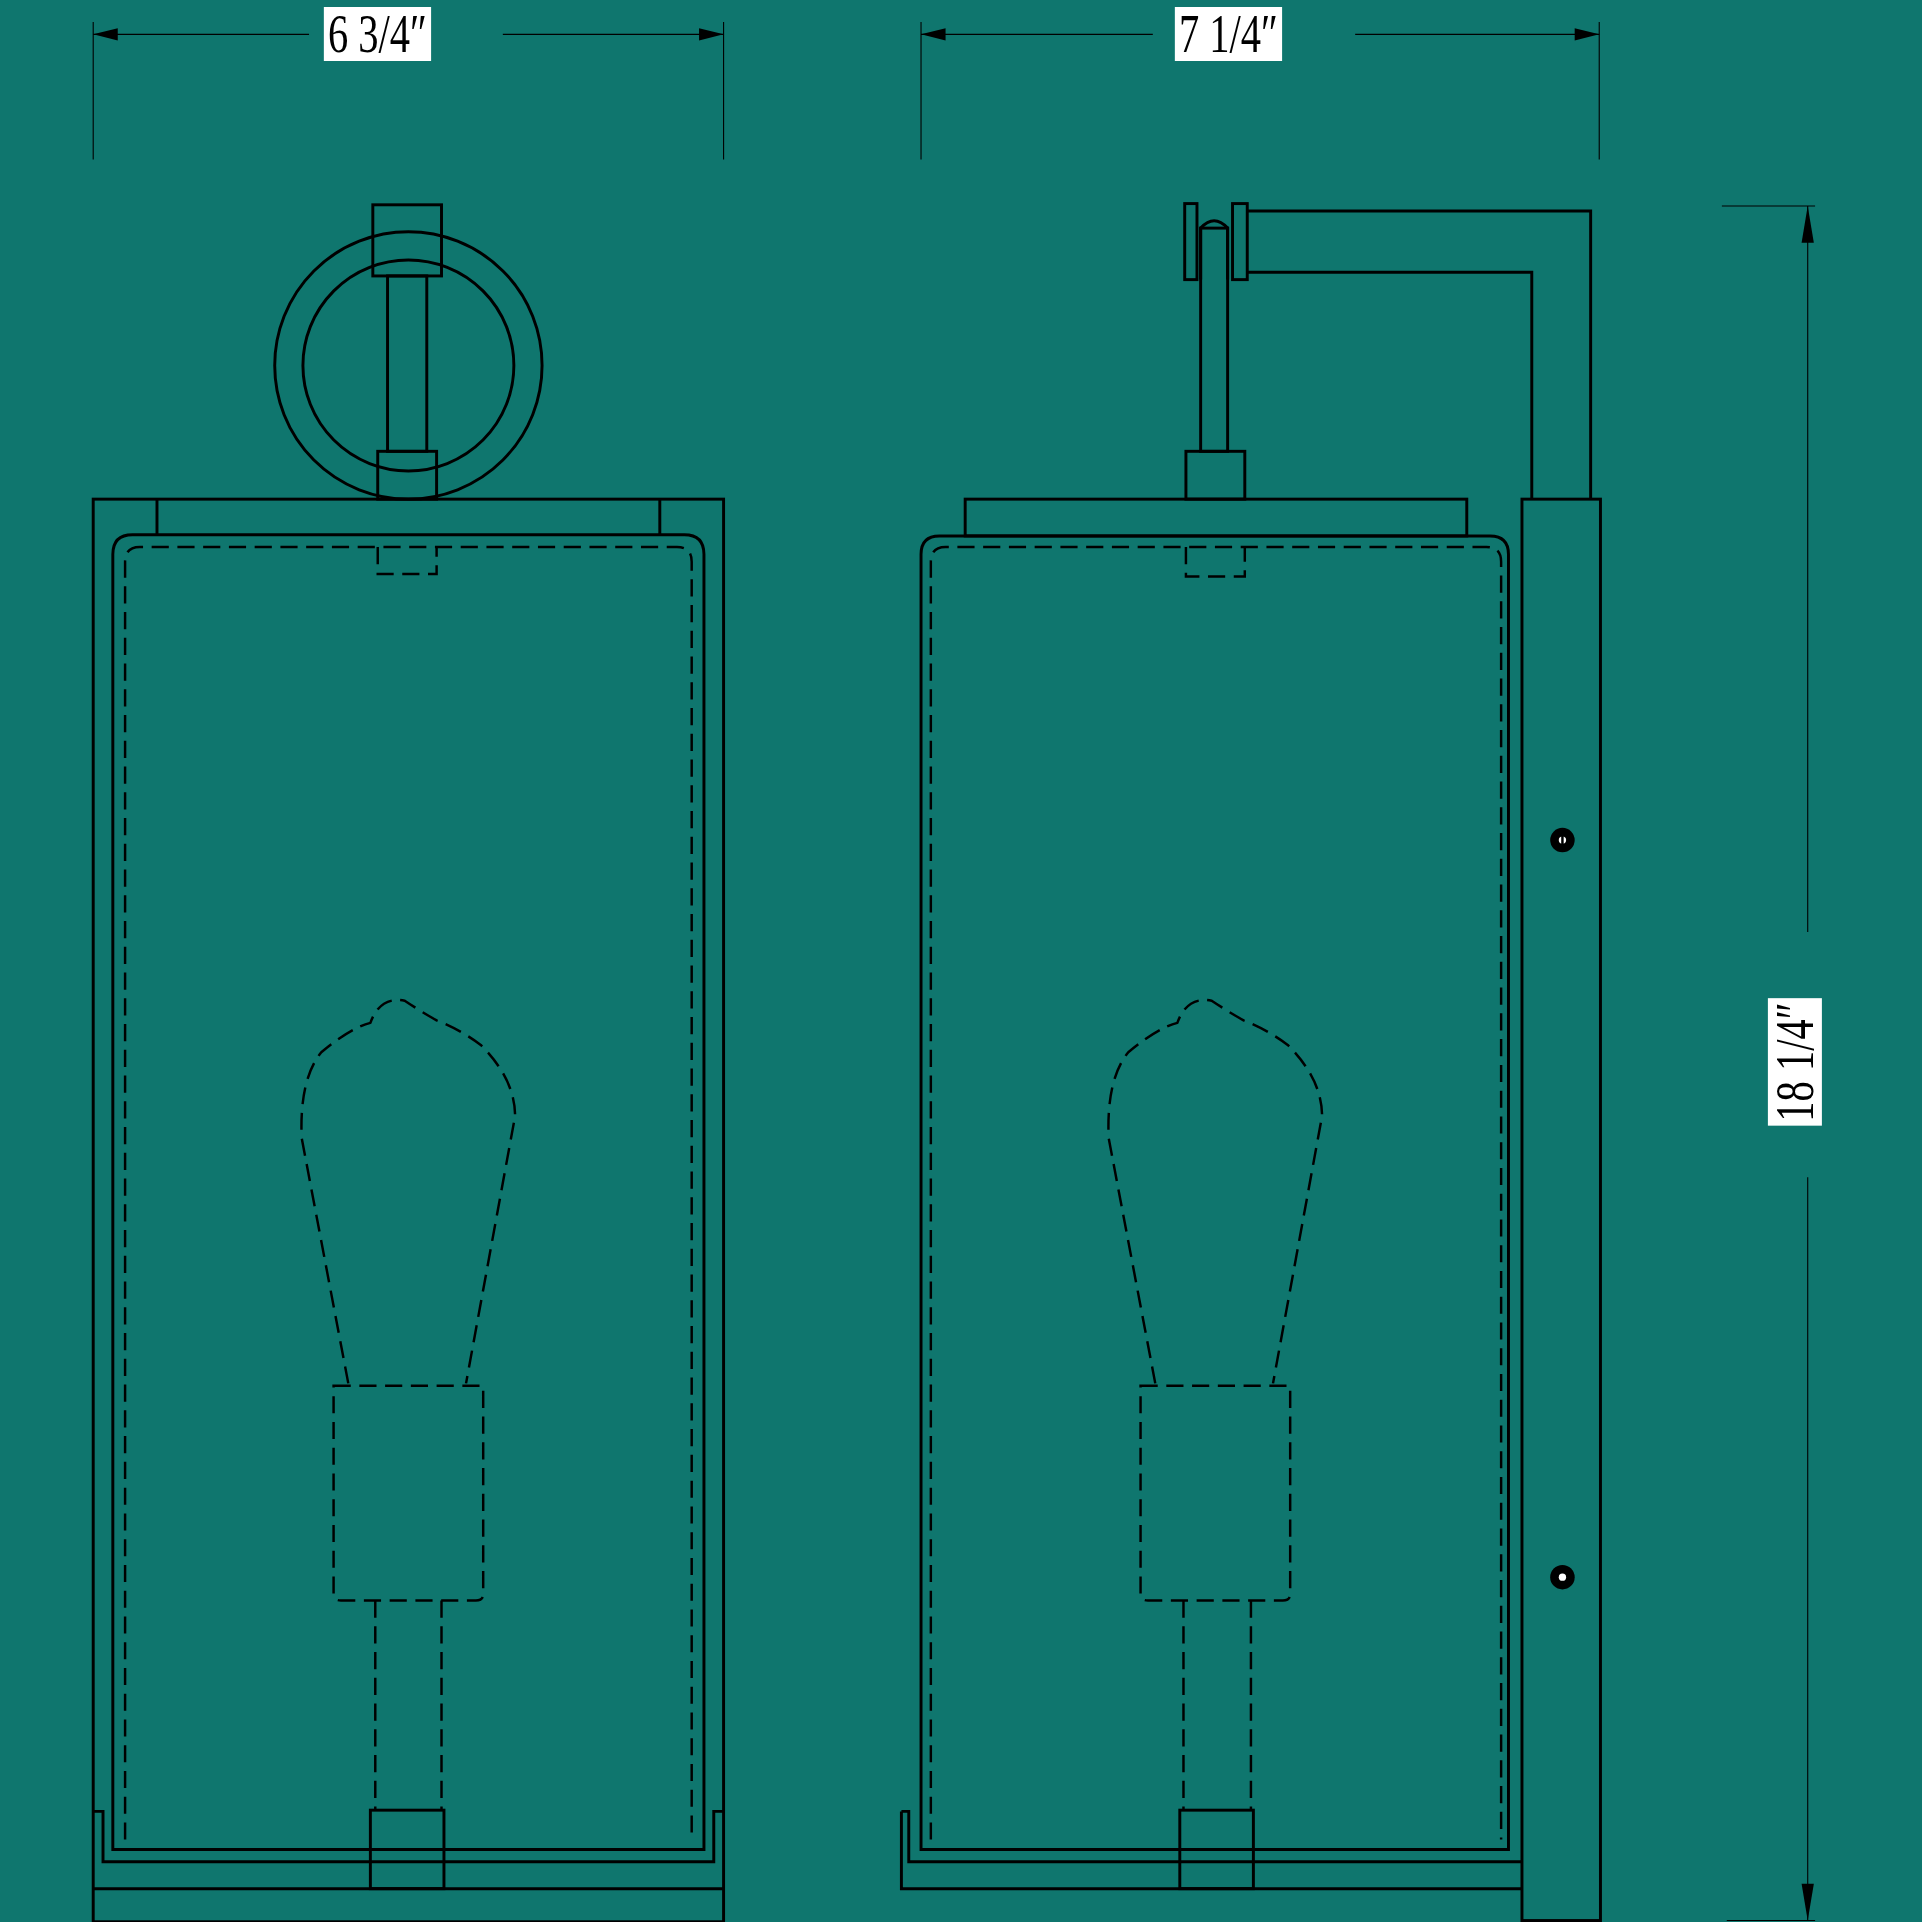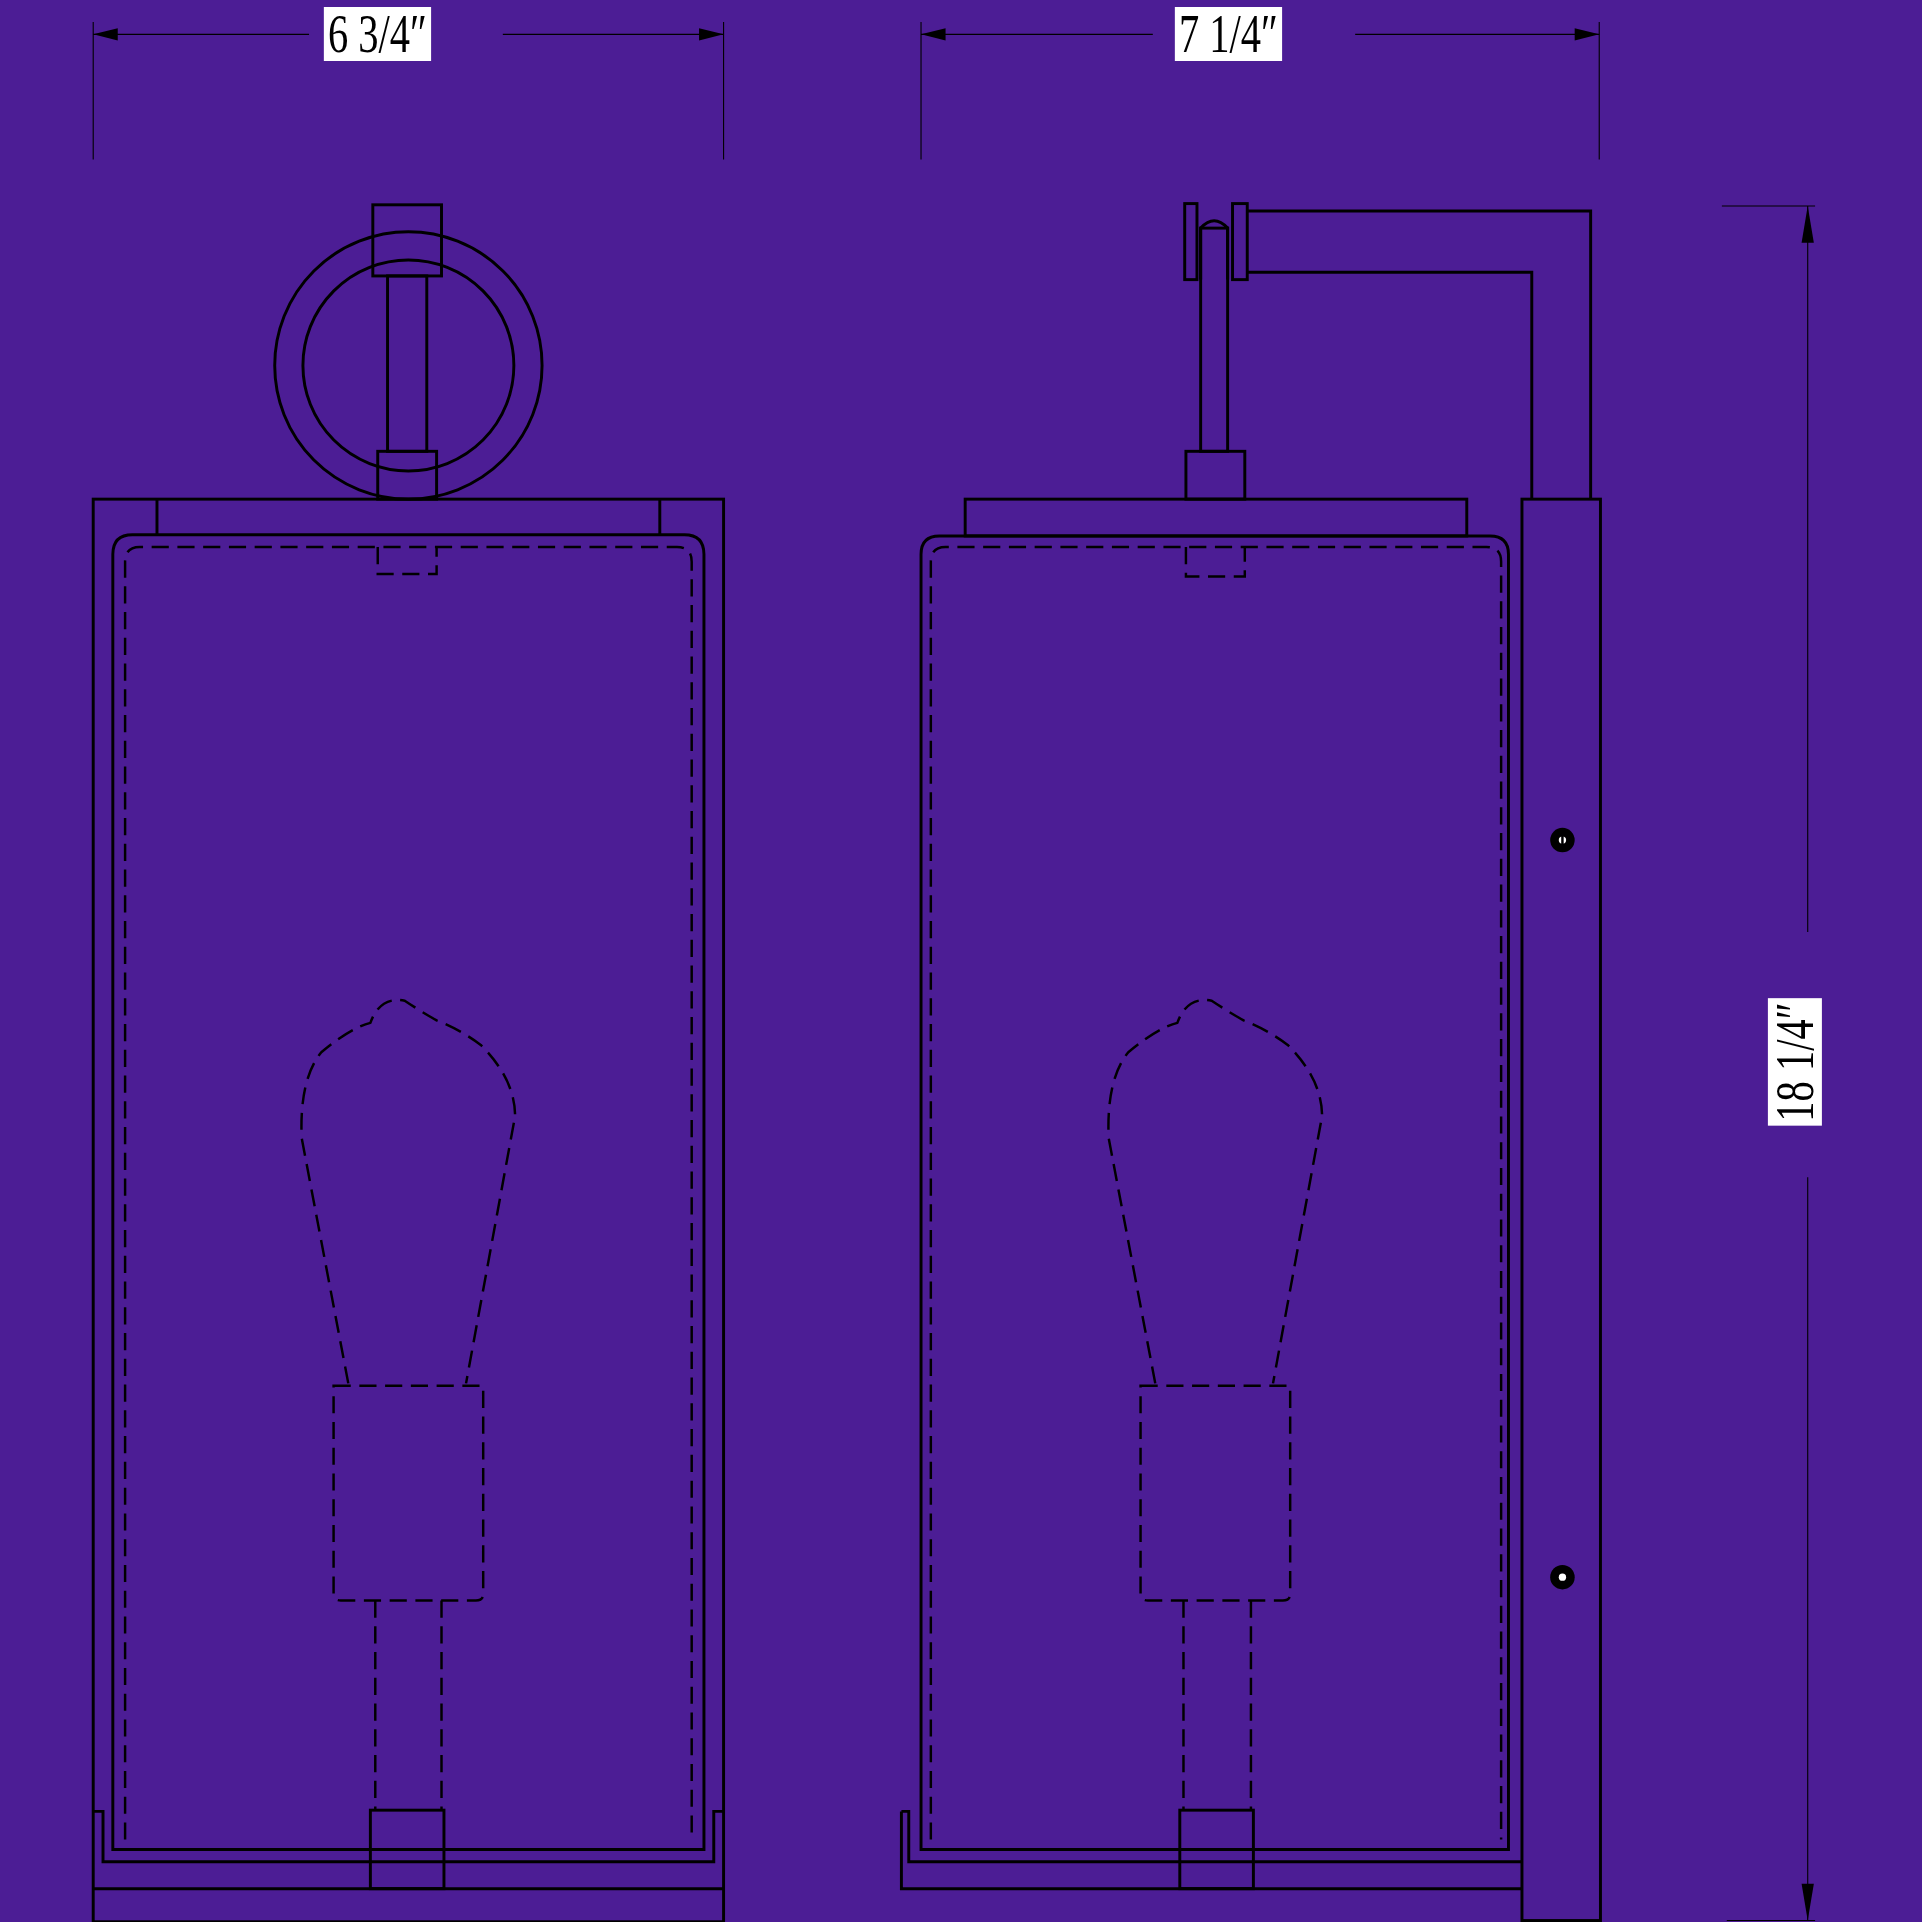--- a/index.html
+++ b/index.html
@@ -1,16 +1,16 @@
 <!DOCTYPE html>
 <html style="font-size:14.4px"><head>
   <meta charset="utf-8">
   <style>
     html, body { margin: 0; padding: 0; background: #ffffff; }
-    #stage { position: relative; width: 1923px; height: 1923px; background: #4c1d95; overflow: hidden; }
+    #stage { position: relative; width: 1923px; height: 1923px; background: #0f766e; overflow: hidden; }
     svg { position: absolute; left: 0; top: 0; width: 1923px; height: 1923px; }
     .ln { fill: none; stroke: #000; stroke-width: 2.4; stroke-linejoin: miter; }
     .thin { fill: none; stroke: #000; stroke-width: 0.9; }
     .dash { fill: none; stroke: #000; stroke-width: 2; stroke-dasharray: 14 7; }
     .arrow { fill: #000; stroke: none; }
     .lbl { position: absolute; font-family: "Liberation Serif", "DejaVu Serif", serif; font-size: 54px; color: #000; background: #fff; line-height: 1; white-space: nowrap; padding: 0 5.4px; transform: scaleX(0.75); transform-origin: center; }
   </style>
 </head>
 <body>
 

